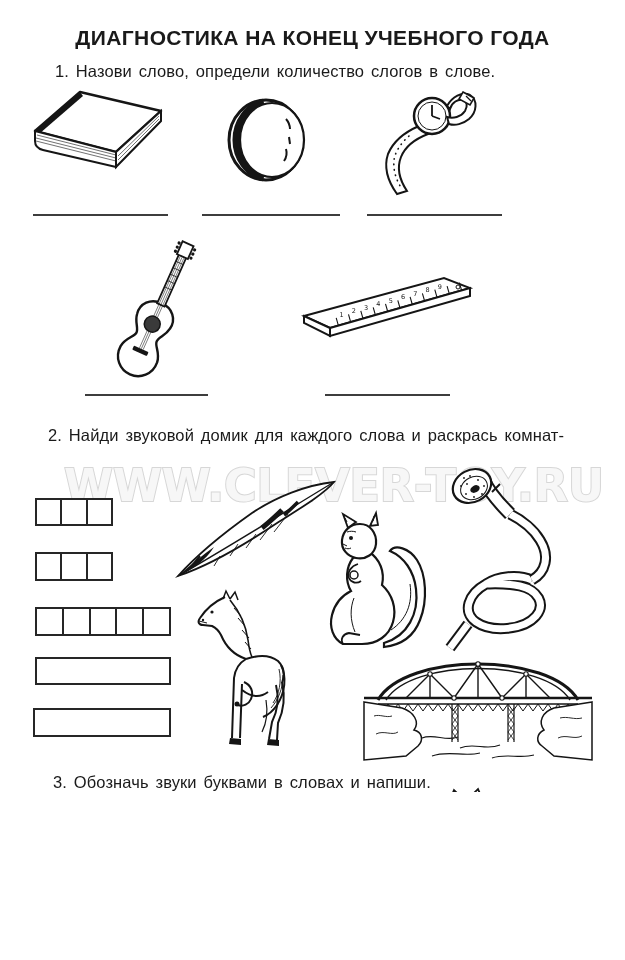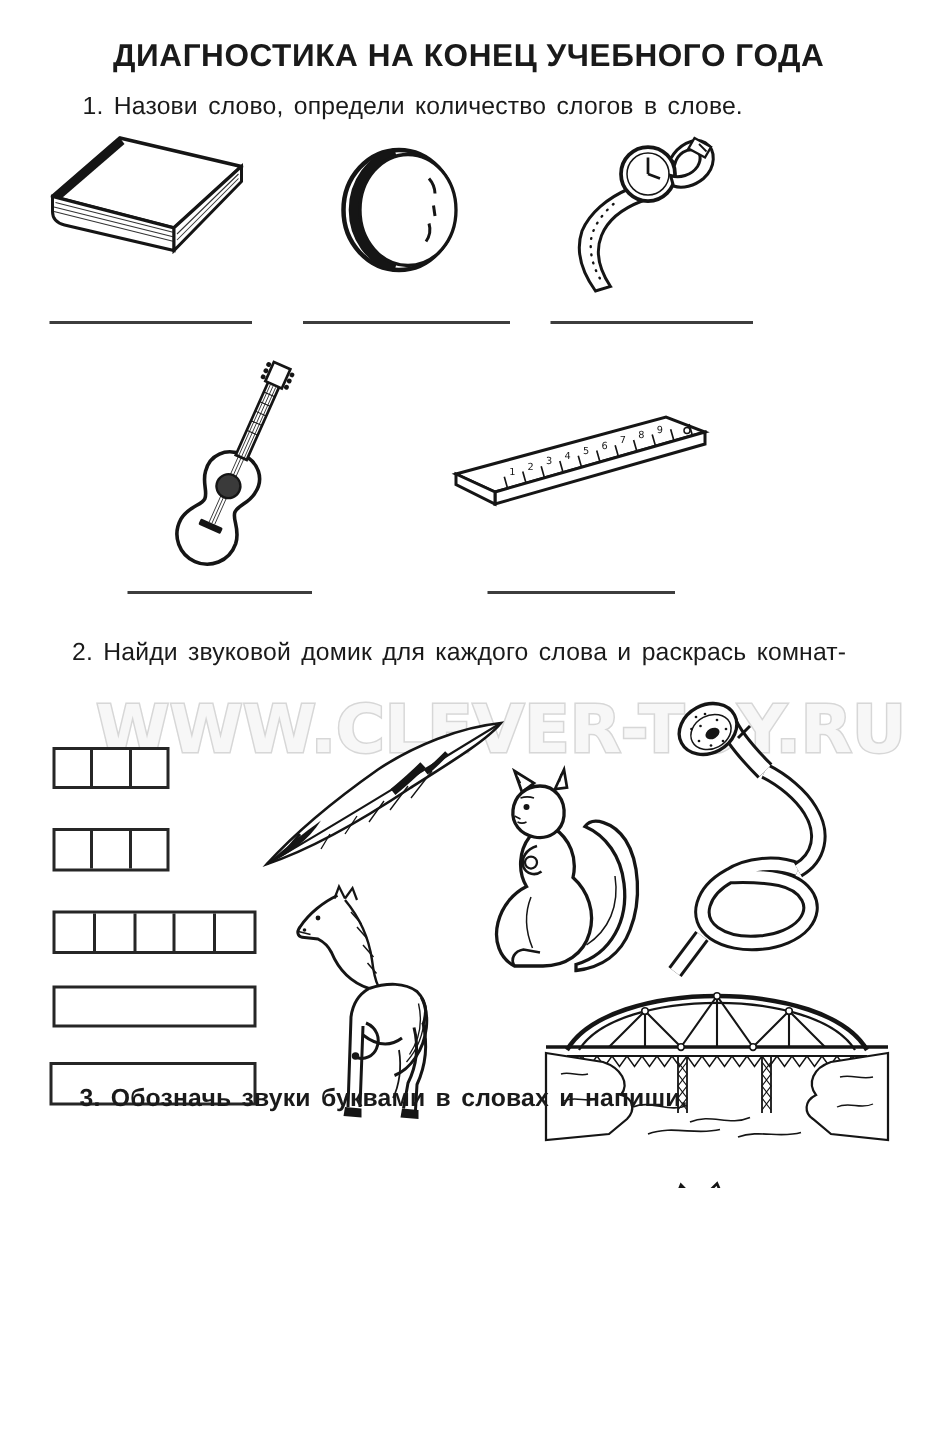--- a/index.html
+++ b/index.html
@@ -211,21 +211,21 @@
     <circle cx="92" cy="60" r="2.2" fill="#fff" stroke="#151515" stroke-width="1.1"></circle>
     <circle cx="140" cy="60" r="2.2" fill="#fff" stroke="#151515" stroke-width="1.1"></circle>
     <path d="M90 66 V104 M96 66 V104 M146 66 V104 M152 66 V104" stroke="#151515" stroke-width="1.2"></path>
     <path d="M90 70 L96 78 L90 86 L96 94 L90 102 M96 70 L90 78 L96 86 L90 94 L96 102 M146 70 L152 78 L146 86 L152 94 L146 102 M152 70 L146 78 L152 86 L146 94 L152 102" stroke="#151515" stroke-width="0.8" fill="none"></path>
     <path d="M2 64 L40 70 C52 74 58 84 52 92 C60 94 62 102 56 108 L44 118 L2 122 Z" fill="#fff" stroke="#151515" stroke-width="1.5"></path>
     <path d="M230 64 L192 70 C180 74 176 84 182 92 C174 96 174 104 180 108 L192 118 L230 122 Z" fill="#fff" stroke="#151515" stroke-width="1.5"></path>
     <path d="M12 78 C18 76 24 80 30 78 M14 96 C22 92 30 98 36 94 M198 80 C206 78 212 82 220 80 M196 100 C204 96 212 102 220 98" fill="none" stroke="#151515" stroke-width="0.9"></path>
     <path d="M60 100 C72 95 84 104 96 99 M98 110 C112 104 124 113 138 107 M70 118 C86 112 102 119 118 115 M130 120 C144 115 158 121 172 117" fill="none" stroke="#151515" stroke-width="1.1"></path>
   </svg>
 
-  <div class="abs task-text" style="left:53px;top:723px;font-weight:bold;">3. Обозначь звуки буквами в словах и напиши.</div>
+  <div class="abs task-text" style="left:53px;top:773px;">3. Обозначь звуки буквами в словах и напиши.</div>
 
   <div class="scheme-row" style="left:128px;top:839px;width:108px;height:29px;">
       <div class="cell"></div>
       <div class="cell"></div>
       <div class="cell"></div>
       <div class="cell"></div>
     </div>
 
   <svg class="abs" style="left:394px;top:788px;" width="136" height="140" viewBox="0 0 136 140">
     <path d="M53 19 L60 2 L71 13 Z M73 12 L84 1 L90 15 Z" fill="#fff" stroke="#151515" stroke-width="1.8"></path>

